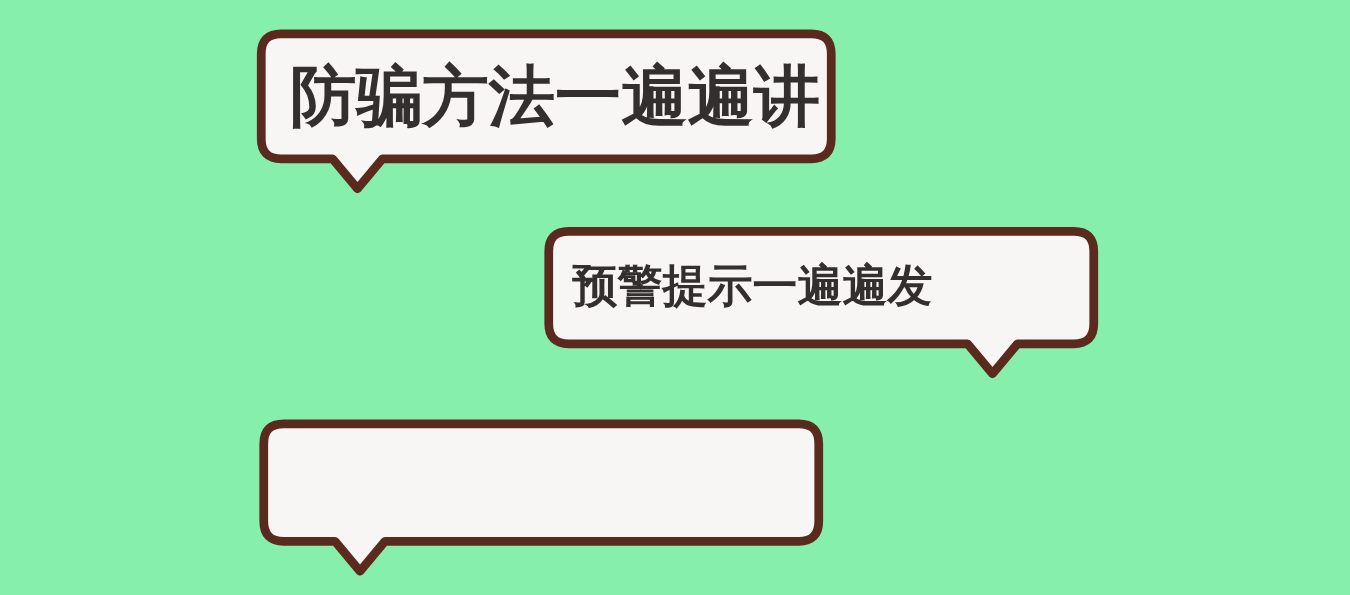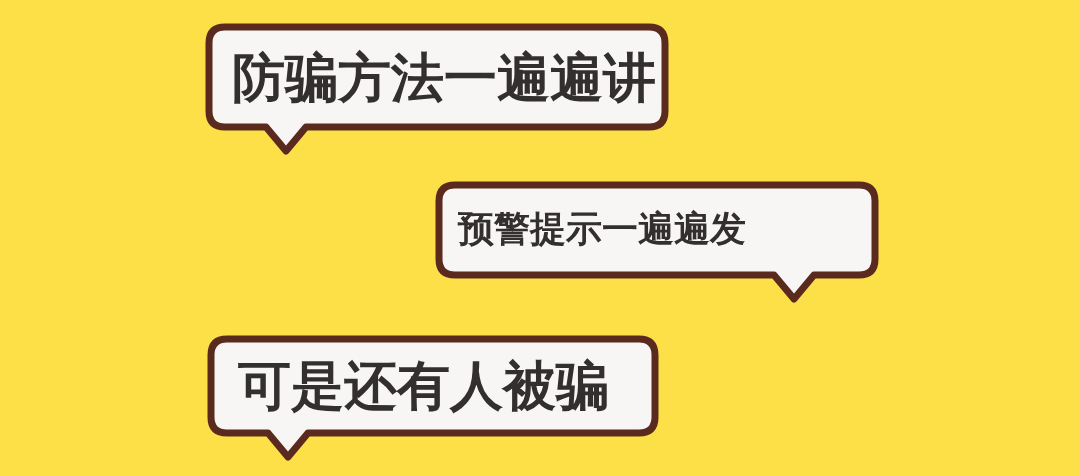--- a/index.html
+++ b/index.html
@@ -11,21 +11,21 @@
     height: 476px;
     background: #ffffff;
     font-family: "Liberation Sans", "DejaVu Sans", sans-serif;
     overflow: hidden;
   }
 
   #stage {
     position: relative;
     width: 1080px;
     height: 476px;
-    background: #fde047;
+    background: #86efac;
   }
 
   
   .bubble {
     position: absolute;
   }
 
   .bubble svg {
     position: absolute;
     top: 0;
@@ -145,16 +145,15 @@
                Q 447 97 431 97
                L 100 97
                L 80 121
                L 60 97
                L 19 97
                Q 3 97 3 81
                L 3 19
                Q 3 3 19 3
                Z" fill="#f7f6f4" stroke="#5a2a1e" stroke-width="7" stroke-linejoin="round" stroke-linecap="round"></path>
     </svg>
-    <div class="bubble-text">可是还有人被骗</div>
   </div>
 
 </div>
 
 </body></html>

